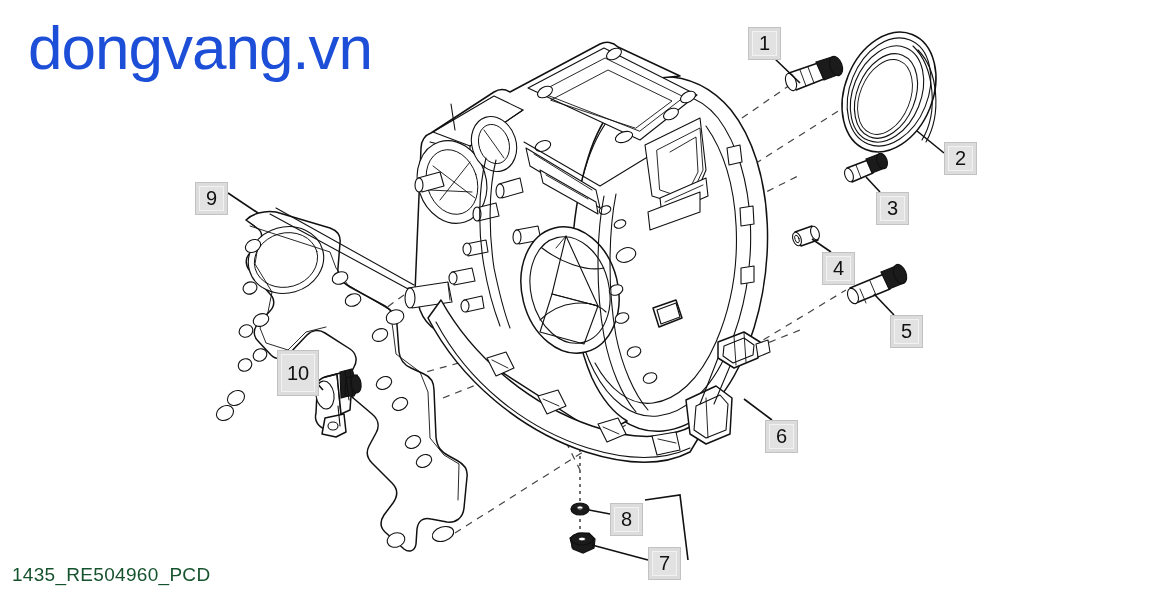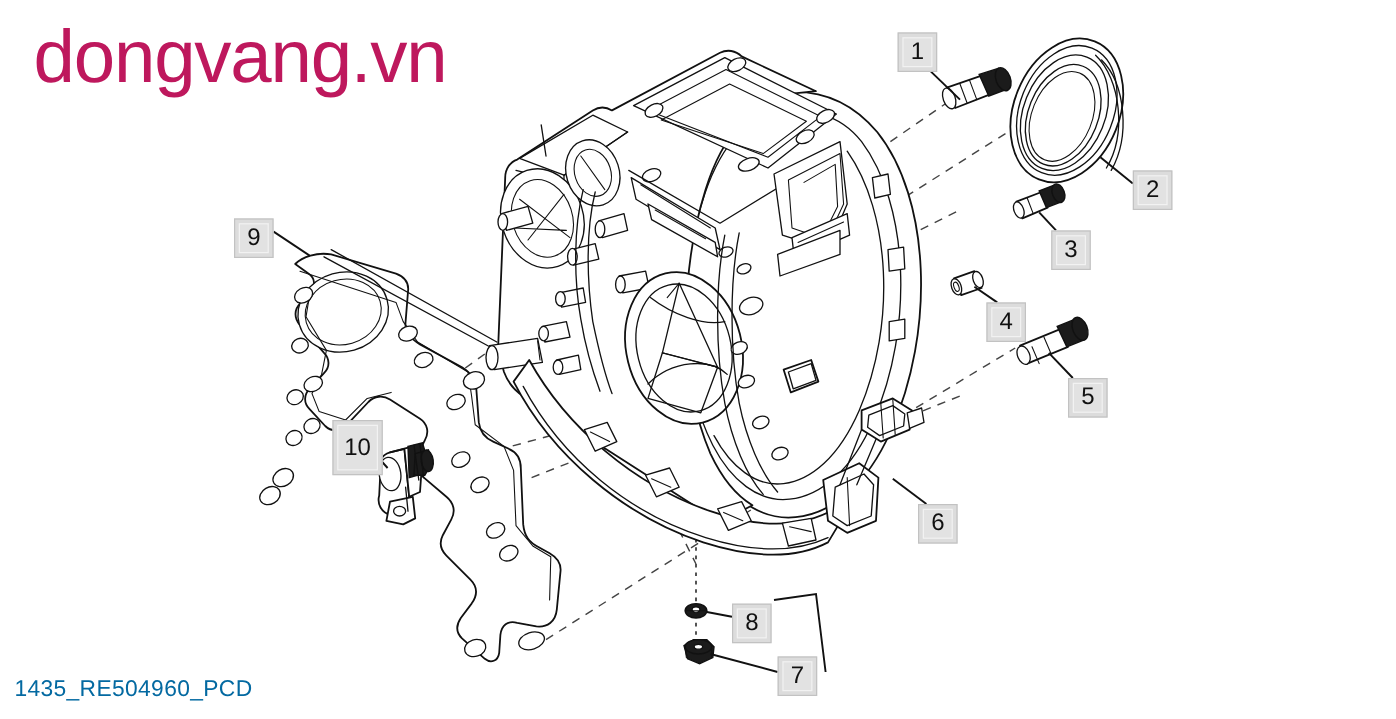--- a/index.html
+++ b/index.html
@@ -24,31 +24,31 @@
     width: 1163px;
     height: 599px;
   }
   .watermark {
     position: absolute;
     left: 28px;
     top: 12px;
     font-size: 62px;
     font-weight: 400;
     letter-spacing: -1px;
-    color: #be185d;
+    color: #1d4ed8;
     font-family: "Liberation Sans", sans-serif;
     white-space: nowrap;
     user-select: none;
   }
   .caption {
     position: absolute;
     left: 12px;
     top: 564px;
     font-size: 19px;
-    color: #0369a1;
+    color: #14532d;
     font-family: "Liberation Sans", sans-serif;
     letter-spacing: 0.3px;
     white-space: nowrap;
     text-align: right;
   }
   .callout {
     position: absolute;
     background: #dcdcdc;
     border: 1px solid #c2c2c2;
     box-sizing: border-box;

